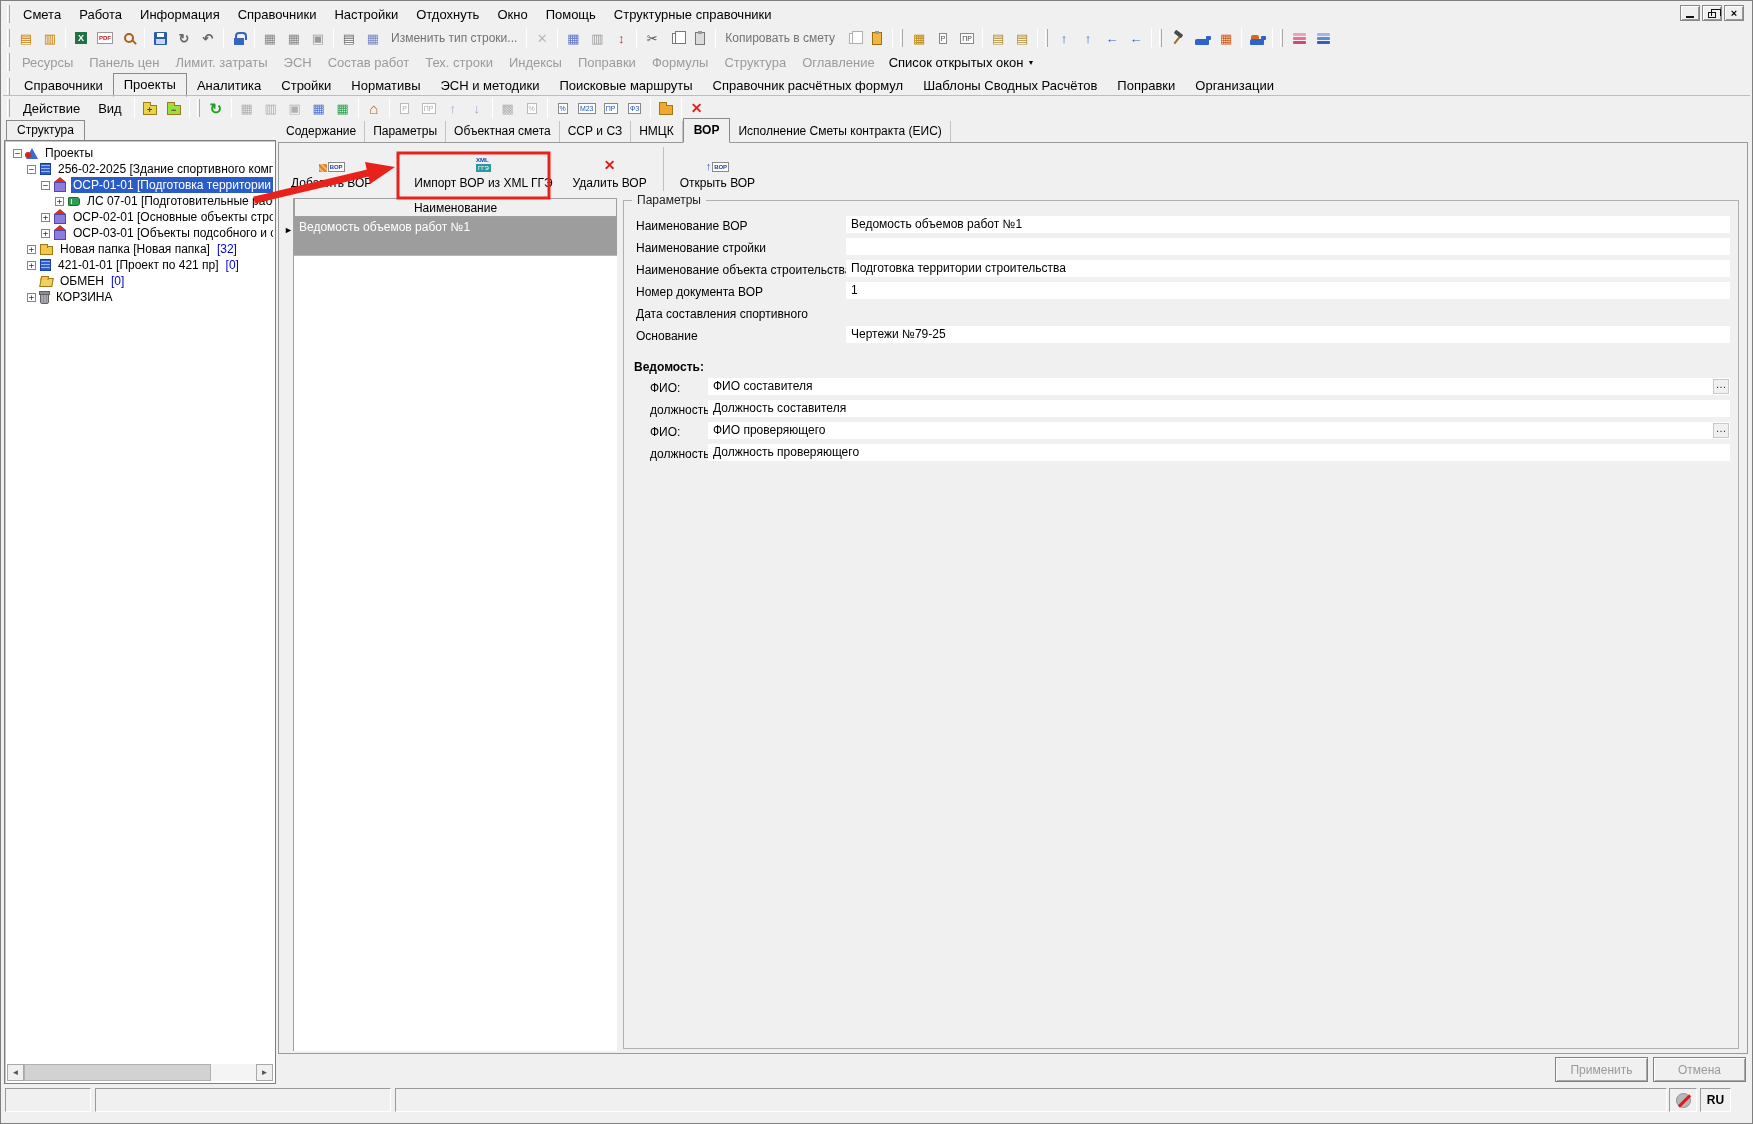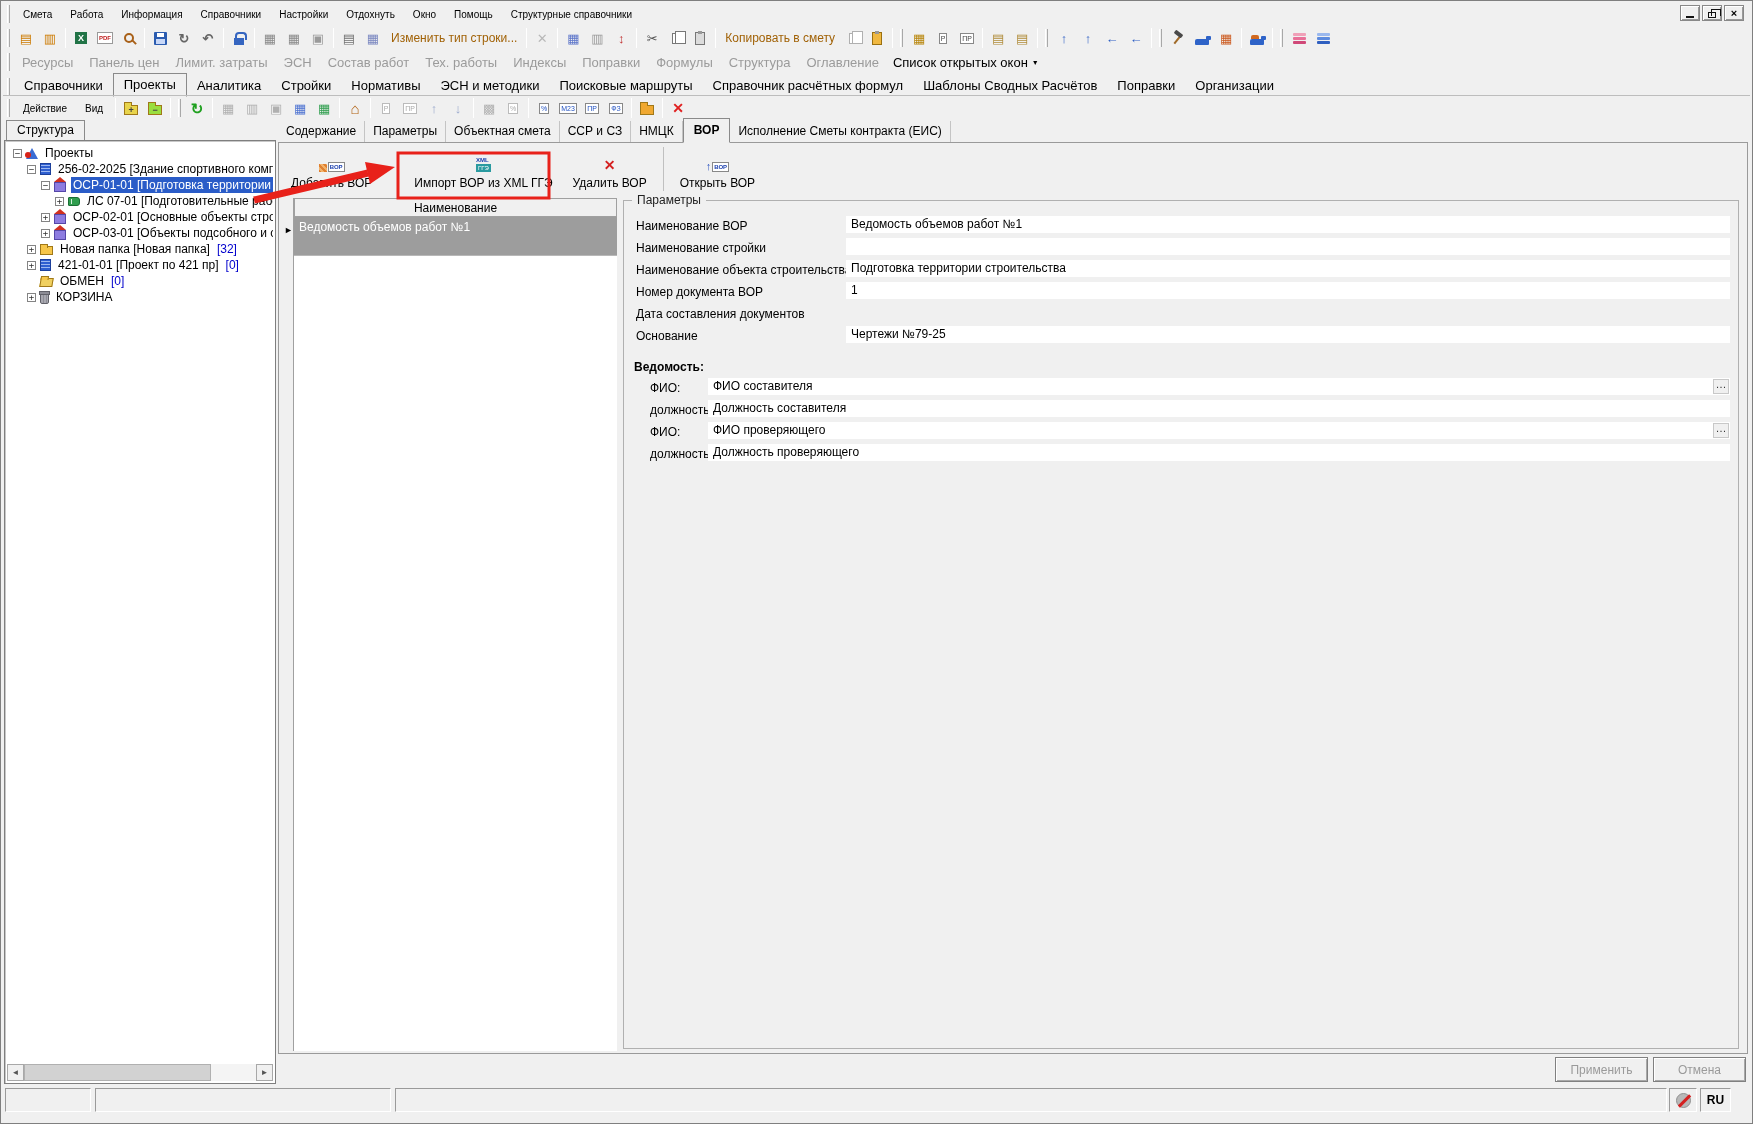--- a/index.html
+++ b/index.html
@@ -7,23 +7,23 @@
     font-family:"Liberation Sans", sans-serif; font-size:12px; color:#000; }
   .window { position:relative; width:1753px; height:1124px; background:#f0f0f0;
     border:1px solid #7f7f7f; box-shadow:inset 0 0 0 2px #f0f0f0; }
 
   
   .band { position:absolute; left:2px; right:2px; display:flex; align-items:center; }
   .grip { width:3px; height:18px; border-left:1px solid #ffffff; border-right:1px solid #a8a8a8; margin:0 4px; flex:none; }
   .vsep { width:1px; height:20px; background:#b0b0b0; border-right:1px solid #fff; margin:0 3px; flex:none; }
   .tb { width:24px; height:23px; display:flex; align-items:center; justify-content:center; flex:none; border:1px solid transparent; }
   .gi { font-size:13px; line-height:1; }
-  .glabel { color:#a16207; padding:0 6px; white-space:nowrap; }
+  .glabel { color:#737373; padding:0 6px; white-space:nowrap; }
   .badge { border:1px solid #888; background:#fff; color:#444; font-size:7px; line-height:9px; padding:0 1px; }
-  .menu-item { padding:2px 9px; white-space:nowrap; font-size:10px; }
+  .menu-item { padding:2px 9px; white-space:nowrap; font-size:13px; }
 
   
   .menubar  { top:2px;  height:22px; font-size:13px; }
   .toolbar1 { top:24px; height:26px; }
   .toolbar2 { top:50px; height:22px; }
   .navtabs  { top:72px; height:23px; align-items:flex-end; }
   .toolbar3 { top:95px; height:24px; }
 
   .winctl { position:absolute; right:8px; top:4px; display:flex; gap:2px; }
   .wbtn { width:20px; height:16px; background:#f0f0f0; border:1px solid #888;
@@ -356,21 +356,21 @@
       </span>
   </div>
 
   <div class="band toolbar2">
     <span class="grip"></span>
     <span class="t2">Ресурсы</span>
     <span class="t2">Панель цен</span>
     <span class="t2">Лимит. затраты</span>
     <span class="t2">ЭСН</span>
     <span class="t2">Состав работ</span>
-    <span class="t2">Тех. работы</span>
+    <span class="t2">Тех. строки</span>
     <span class="t2">Индексы</span>
     <span class="t2">Поправки</span>
     <span class="t2">Формулы</span>
     <span class="t2">Структура</span>
     <span class="t2">Оглавление</span>
     <span class="open-windows">
       <span>Список открытых окон</span>
       <span class="arr">▼</span>
     </span>
   </div>
@@ -605,21 +605,21 @@
           </div>
           <div class="prow">
             <span class="plabel">Наименование объекта строительства</span>
             <span class="pfield">Подготовка территории строительства</span>
           </div>
           <div class="prow">
             <span class="plabel">Номер документа ВОР</span>
             <span class="pfield">1</span>
           </div>
           <div class="prow">
-            <span class="plabel">Дата составления документов</span>
+            <span class="plabel">Дата составления спортивного</span>
           </div>
           <div class="prow">
             <span class="plabel">Основание</span>
             <span class="pfield">Чертежи №79-25</span>
           </div>
           <div class="gap8"></div>
           <div class="prow short">
             <span class="ptitle">Ведомость:</span>
           </div>
           <div class="prow">

